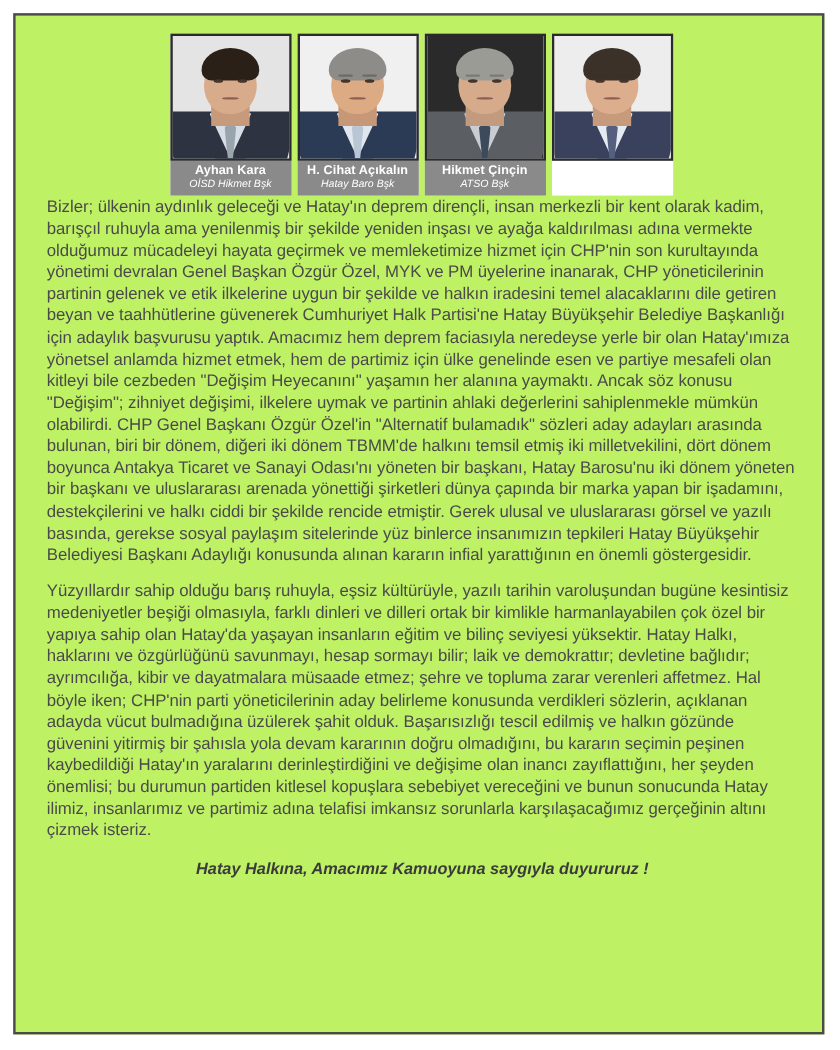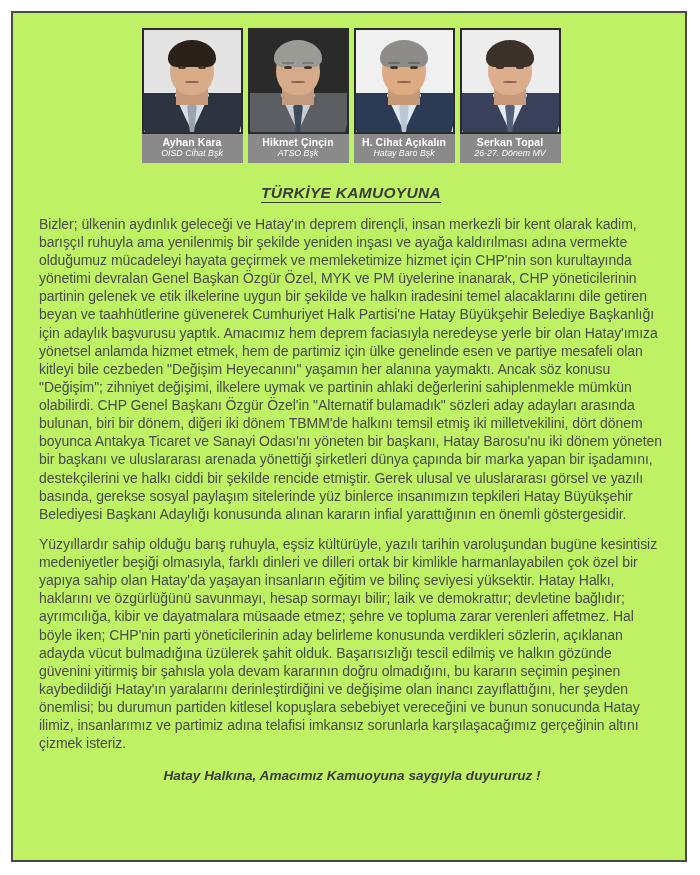--- a/index.html
+++ b/index.html
@@ -178,24 +178,48 @@
             <div class="hair" style="background:#2a2018"></div>
             <div class="brow-l" style="background:#2a2018"></div>
             <div class="brow-r" style="background:#2a2018"></div>
             <div class="eye-l"></div>
               <div class="eye-r"></div>
               <div class="mouth"></div>
           </div>
         </div>
         <div class="person-caption">
           <span class="person-name">Ayhan Kara</span>
-          <span class="person-role">OİSD Cihat Bşk</span>
-        </div>
-      </div>
-
+          <span class="person-role">OİSD Hikmet Bşk</span>
+        </div>
+      </div>
+
+
+      <div class="person-card">
+        <div class="person-photo-wrap">
+          <div class="person-photo">
+            <div class="bg" style="background:#f0f0f0"></div>
+            <div class="suit-l" style="background:#2b3b55"></div>
+            <div class="suit-r" style="background:#2b3b55"></div>
+            <div class="shirt" style="background:#dfe6ee"></div>
+            <div class="tie" style="background:#b9c6d4"></div>
+            <div class="neck" style="background:#c69878"></div>
+            <div class="head" style="background:#dcab83"></div>
+            <div class="hair" style="background:#8e8c88"></div>
+            <div class="brow-l" style="background:#6e6b66"></div>
+            <div class="brow-r" style="background:#6e6b66"></div>
+            <div class="eye-l"></div>
+              <div class="eye-r"></div>
+              <div class="mouth"></div>
+          </div>
+        </div>
+        <div class="person-caption">
+          <span class="person-name">H. Cihat Açıkalın</span>
+          <span class="person-role">Hatay Baro Bşk</span>
+        </div>
+      </div>
 
       <div class="person-card">
         <div class="person-photo-wrap">
           <div class="person-photo">
             <div class="bg" style="background:#2a2a2a"></div>
             <div class="suit-l" style="background:#5b5e63"></div>
             <div class="suit-r" style="background:#5b5e63"></div>
             <div class="shirt" style="background:#c9ccd2"></div>
             <div class="tie" style="background:#3d4a5c"></div>
             <div class="neck" style="background:#c29a7d"></div>
@@ -210,70 +234,39 @@
         </div>
         <div class="person-caption">
           <span class="person-name">Hikmet Çinçin</span>
           <span class="person-role">ATSO Bşk</span>
         </div>
       </div>
 
       <div class="person-card">
         <div class="person-photo-wrap">
           <div class="person-photo">
-            <div class="bg" style="background:#f0f0f0"></div>
-            <div class="suit-l" style="background:#2b3b55"></div>
-            <div class="suit-r" style="background:#2b3b55"></div>
-            <div class="shirt" style="background:#dfe6ee"></div>
-            <div class="tie" style="background:#b9c6d4"></div>
-            <div class="neck" style="background:#c69878"></div>
-            <div class="head" style="background:#dcab83"></div>
-            <div class="hair" style="background:#8e8c88"></div>
-            <div class="brow-l" style="background:#6e6b66"></div>
-            <div class="brow-r" style="background:#6e6b66"></div>
-            <div class="eye-l"></div>
-              <div class="eye-r"></div>
-              <div class="mouth"></div>
-          </div>
-        </div>
-        <div class="person-caption">
-          <span class="person-name">H. Cihat Açıkalın</span>
-          <span class="person-role">Hatay Baro Bşk</span>
-        </div>
-      </div>
-
-      <div class="person-card">
-        <div class="person-photo-wrap">
-          <div class="person-photo">
             <div class="bg" style="background:#ededed"></div>
             <div class="suit-l" style="background:#39415c"></div>
             <div class="suit-r" style="background:#39415c"></div>
             <div class="shirt" style="background:#e6ebf1"></div>
             <div class="tie" style="background:#55607e"></div>
             <div class="neck" style="background:#c79a7c"></div>
             <div class="head" style="background:#dcae8d"></div>
             <div class="hair" style="background:#3b3129"></div>
             <div class="brow-l" style="background:#3b3129"></div>
             <div class="brow-r" style="background:#3b3129"></div>
             <div class="eye-l"></div>
               <div class="eye-r"></div>
               <div class="mouth"></div>
           </div>
         </div>
-        <div class="person-caption">
-          <span class="person-name">Serkan Topal</span>
-          <span class="person-role">26-27. Dönem MV</span>
-        </div>
       </div>
 
     </div>
 
-    <div class="headline">
-      <span>TÜRKİYE KAMUOYUNA</span>
-    </div>
 
     <div class="body-copy">
       <p class="para">Bizler; ülkenin aydınlık geleceği ve Hatay'ın deprem dirençli, insan merkezli bir kent olarak kadim, barışçıl ruhuyla ama yenilenmiş bir şekilde yeniden inşası ve ayağa kaldırılması adına vermekte olduğumuz mücadeleyi hayata geçirmek ve memleketimize hizmet için CHP'nin son kurultayında yönetimi devralan Genel Başkan Özgür Özel, MYK ve PM üyelerine inanarak, CHP yöneticilerinin partinin gelenek ve etik ilkelerine uygun bir şekilde ve halkın iradesini temel alacaklarını dile getiren beyan ve taahhütlerine güvenerek Cumhuriyet Halk Partisi'ne Hatay Büyükşehir Belediye Başkanlığı için adaylık başvurusu yaptık. Amacımız hem deprem faciasıyla neredeyse yerle bir olan Hatay'ımıza yönetsel anlamda hizmet etmek, hem de partimiz için ülke genelinde esen ve partiye mesafeli olan kitleyi bile cezbeden "Değişim Heyecanını" yaşamın her alanına yaymaktı. Ancak söz konusu "Değişim"; zihniyet değişimi, ilkelere uymak ve partinin ahlaki değerlerini sahiplenmekle mümkün olabilirdi. CHP Genel Başkanı Özgür Özel'in "Alternatif bulamadık" sözleri aday adayları arasında bulunan, biri bir dönem, diğeri iki dönem TBMM'de halkını temsil etmiş iki milletvekilini, dört dönem boyunca Antakya Ticaret ve Sanayi Odası'nı yöneten bir başkanı, Hatay Barosu'nu iki dönem yöneten bir başkanı ve uluslararası arenada yönettiği şirketleri dünya çapında bir marka yapan bir işadamını, destekçilerini ve halkı ciddi bir şekilde rencide etmiştir. Gerek ulusal ve uluslararası görsel ve yazılı basında, gerekse sosyal paylaşım sitelerinde yüz binlerce insanımızın tepkileri Hatay Büyükşehir Belediyesi Başkanı Adaylığı konusunda alınan kararın infial yarattığının en önemli göstergesidir.</p>
       <p class="para">Yüzyıllardır sahip olduğu barış ruhuyla, eşsiz kültürüyle, yazılı tarihin varoluşundan bugüne kesintisiz medeniyetler beşiği olmasıyla, farklı dinleri ve dilleri ortak bir kimlikle harmanlayabilen çok özel bir yapıya sahip olan Hatay'da yaşayan insanların eğitim ve bilinç seviyesi yüksektir. Hatay Halkı, haklarını ve özgürlüğünü savunmayı, hesap sormayı bilir; laik ve demokrattır; devletine bağlıdır; ayrımcılığa, kibir ve dayatmalara müsaade etmez; şehre ve topluma zarar verenleri affetmez. Hal böyle iken; CHP'nin parti yöneticilerinin aday belirleme konusunda verdikleri sözlerin, açıklanan adayda vücut bulmadığına üzülerek şahit olduk. Başarısızlığı tescil edilmiş ve halkın gözünde güvenini yitirmiş bir şahısla yola devam kararının doğru olmadığını, bu kararın seçimin peşinen kaybedildiği Hatay'ın yaralarını derinleştirdiğini ve değişime olan inancı zayıflattığını, her şeyden önemlisi;  bu durumun partiden kitlesel kopuşlara sebebiyet vereceğini ve bunun sonucunda Hatay ilimiz, insanlarımız ve partimiz adına telafisi imkansız sorunlarla karşılaşacağımız gerçeğinin altını çizmek isteriz.</p>
       <div class="closing">Hatay Halkına, Amacımız Kamuoyuna saygıyla duyururuz !</div>
     </div>
 
   </div>
 </div>
 

